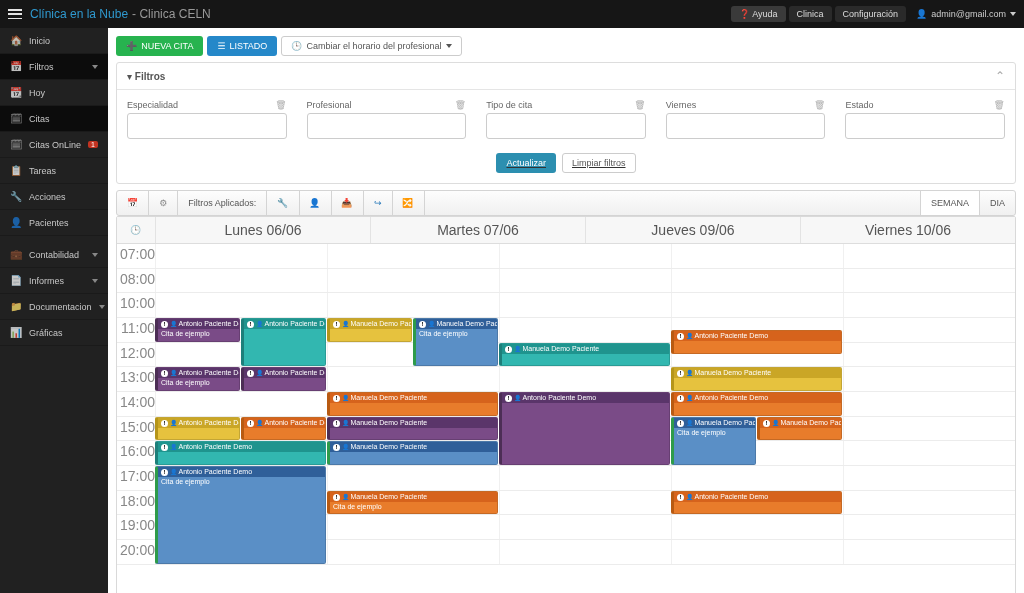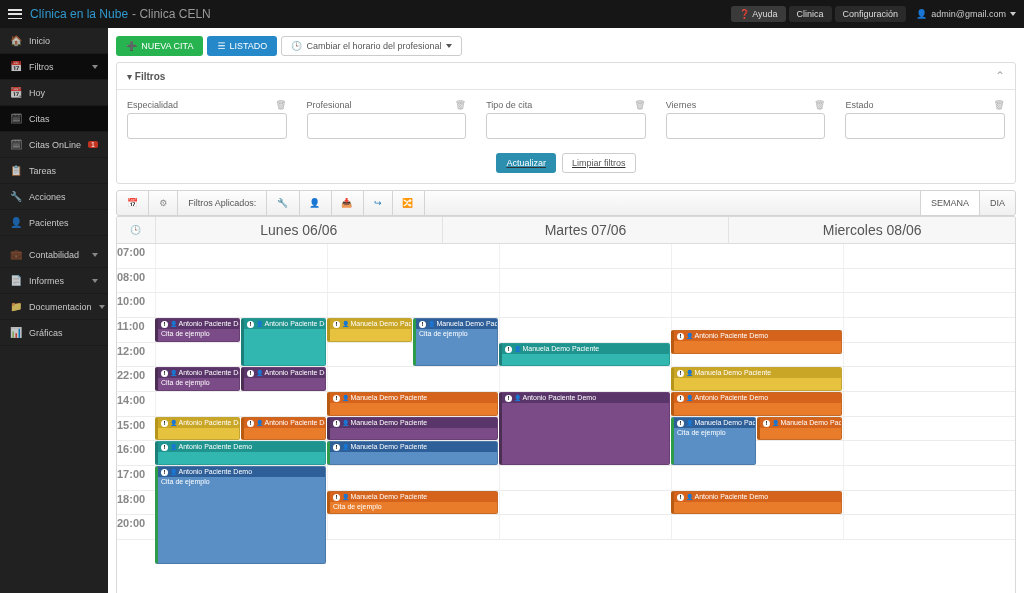--- a/index.html
+++ b/index.html
@@ -86,21 +86,21 @@
 
 
 .calendar { border: 1px solid #d9d9d9; border-radius: 2px; position: relative; }
 .cal-hd { display: flex; background: #f7f7f7; border-bottom: 1px solid #ddd; }
 .cal-hd .time-col { width: 38px; display:flex; align-items:center; justify-content:center; color:#2f7dbb; }
 .cal-hd .day-col { flex: 1; text-align: center; padding: 5px 0; font-size: 14px; color: #555; border-left: 1px solid #e3e3e3; }
 
 .cal-body { position: relative; height: 370px; overflow: hidden; }
 .cal-rows { position: absolute; inset: 0; }
 .cal-row { display: flex; height: 24.66px; border-bottom: 1px solid #ececec; }
-.cal-row .time-col { width: 38px; text-align: left; font-size: 11px; color: #888; padding-top: 2px; font-weight: bold; }
+.cal-row .time-col { width: 38px; text-align: right; font-size: 14px; color: #888; padding-top: 2px; }
 .cal-row .day-col { flex: 1; border-left: 1px solid #f0f0f0; position: relative; }
 
 .events { position: absolute; inset: 0; pointer-events: none; }
 .ev {
   position: absolute; border: 1px solid rgba(0,0,0,.15); border-left-width: 3px;
   border-radius: 2px; overflow: hidden; pointer-events: auto; cursor: pointer;
 }
 .ev .ev-hd { font-size: 7px; color: #fff; padding: 1px 3px; white-space: nowrap; overflow: hidden; }
 .ev .ev-bd { font-size: 7px; color: #fff; padding: 1px 3px; white-space: nowrap; overflow: hidden; }
 .c-blue   { background: #5a8fc6; border-left-color: #2e9b4a; } .c-blue .ev-hd{ background:#2f5f99; }
@@ -266,21 +266,22 @@
       <div class="cell view active">SEMANA</div>
       <div class="cell view" style="border-right:none">DIA</div>
     </div>
 
 
     <div class="calendar">
       <div class="cal-hd" id="cal-hd">
           <div class="time-col">🕒</div>
           <div class="day-col">Lunes 06/06</div>
           <div class="day-col">Martes 07/06</div>
-          <div class="day-col">Miercoles 08/06</div>
+          <div class="day-col">Jueves 09/06</div>
+          <div class="day-col">Viernes 10/06</div>
         </div>
       <div class="cal-body">
         <div class="cal-rows" id="cal-rows">
             <div class="cal-row" style="height: 24.6667px;">
               <div class="time-col">07:00</div>
               <div class="day-col"></div>
               <div class="day-col"></div>
               <div class="day-col"></div>
               <div class="day-col"></div>
               <div class="day-col"></div>
@@ -311,21 +312,21 @@
             </div>
             <div class="cal-row" style="height: 24.6667px;">
               <div class="time-col">12:00</div>
               <div class="day-col"></div>
               <div class="day-col"></div>
               <div class="day-col"></div>
               <div class="day-col"></div>
               <div class="day-col"></div>
             </div>
             <div class="cal-row" style="height: 24.6667px;">
-              <div class="time-col">22:00</div>
+              <div class="time-col">13:00</div>
               <div class="day-col"></div>
               <div class="day-col"></div>
               <div class="day-col"></div>
               <div class="day-col"></div>
               <div class="day-col"></div>
             </div>
             <div class="cal-row" style="height: 24.6667px;">
               <div class="time-col">14:00</div>
               <div class="day-col"></div>
               <div class="day-col"></div>
@@ -352,20 +353,28 @@
             <div class="cal-row" style="height: 24.6667px;">
               <div class="time-col">17:00</div>
               <div class="day-col"></div>
               <div class="day-col"></div>
               <div class="day-col"></div>
               <div class="day-col"></div>
               <div class="day-col"></div>
             </div>
             <div class="cal-row" style="height: 24.6667px;">
               <div class="time-col">18:00</div>
+              <div class="day-col"></div>
+              <div class="day-col"></div>
+              <div class="day-col"></div>
+              <div class="day-col"></div>
+              <div class="day-col"></div>
+            </div>
+            <div class="cal-row" style="height: 24.6667px;">
+              <div class="time-col">19:00</div>
               <div class="day-col"></div>
               <div class="day-col"></div>
               <div class="day-col"></div>
               <div class="day-col"></div>
               <div class="day-col"></div>
             </div>
             <div class="cal-row" style="height: 24.6667px;">
               <div class="time-col">20:00</div>
               <div class="day-col"></div>
               <div class="day-col"></div>

